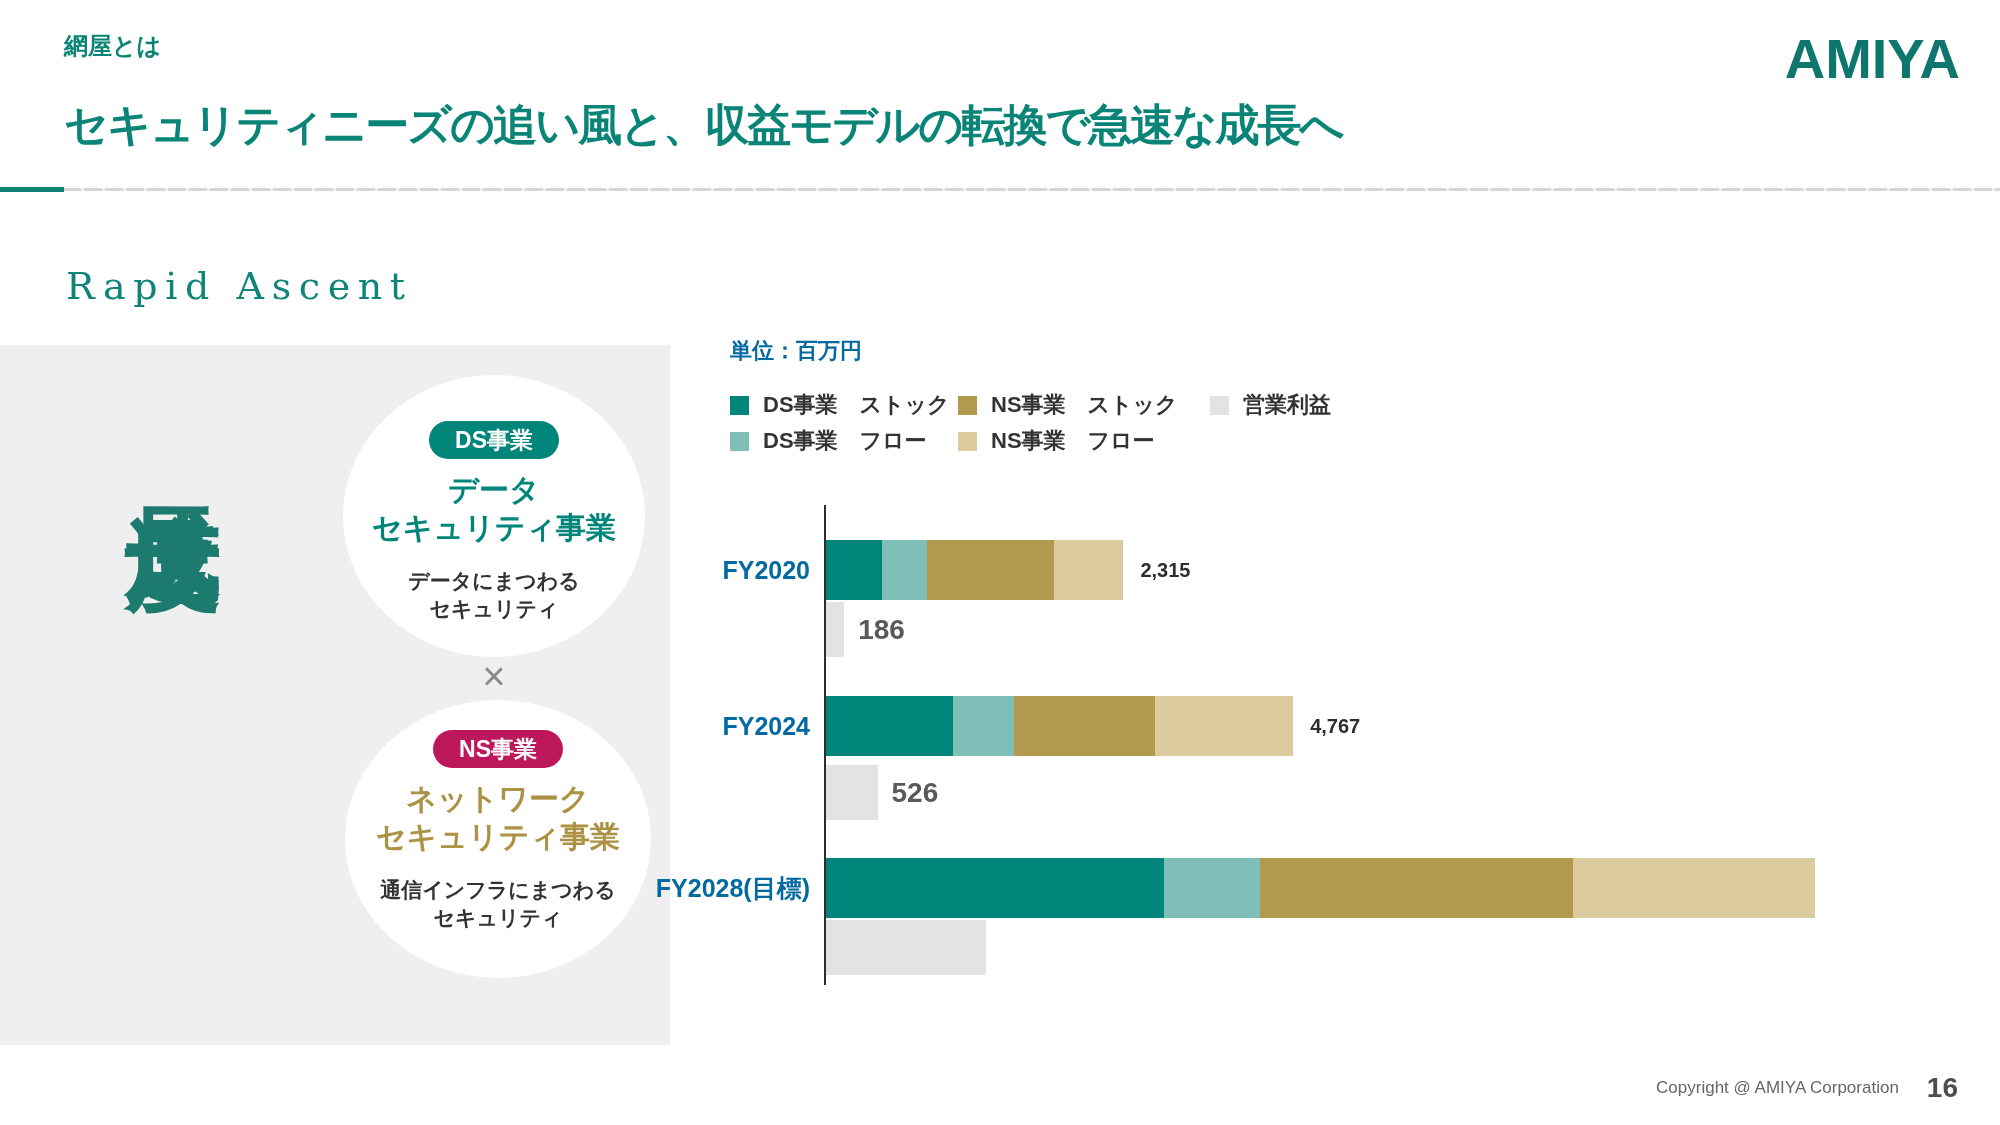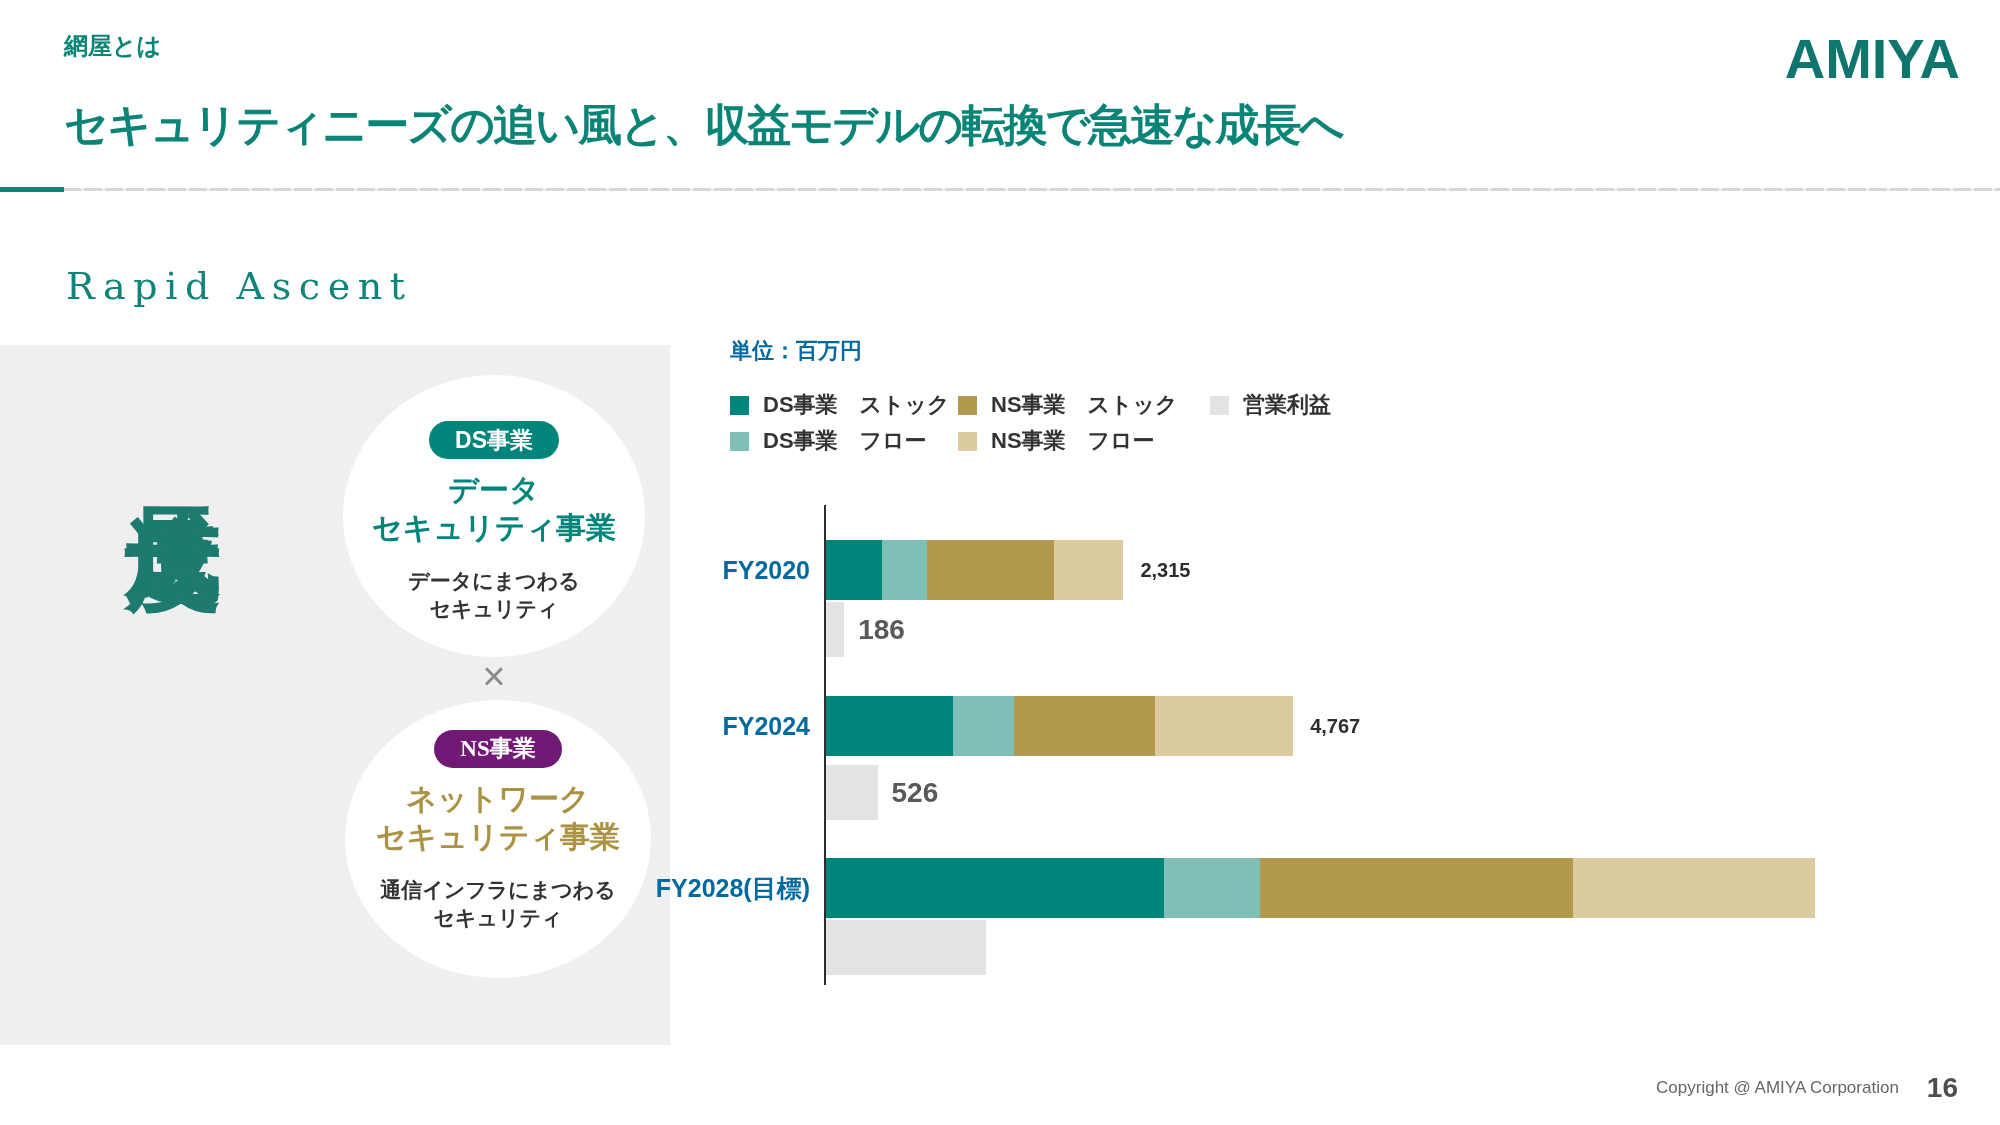--- a/index.html
+++ b/index.html
@@ -84,21 +84,21 @@
     </div>
     <div class="circle-sub">
       <div>データにまつわる</div>
       <div>セキュリティ</div>
     </div>
   </div>
 
   <div class="multiply">×</div>
 
   <div class="biz-circle circle-ns">
-    <span class="pill" id="ns-pill" style="background: #701a75; font-family: Liberation Serif, serif;">NS事業</span>
+    <span class="pill" id="ns-pill" style="background: #be185d;">NS事業</span>
     <div class="circle-title" id="ns-title" style="color: rgb(171, 146, 69);">
       <div>ネットワーク</div>
       <div>セキュリティ事業</div>
     </div>
     <div class="circle-sub">
       <div>通信インフラにまつわる</div>
       <div>セキュリティ</div>
     </div>
   </div>
 

